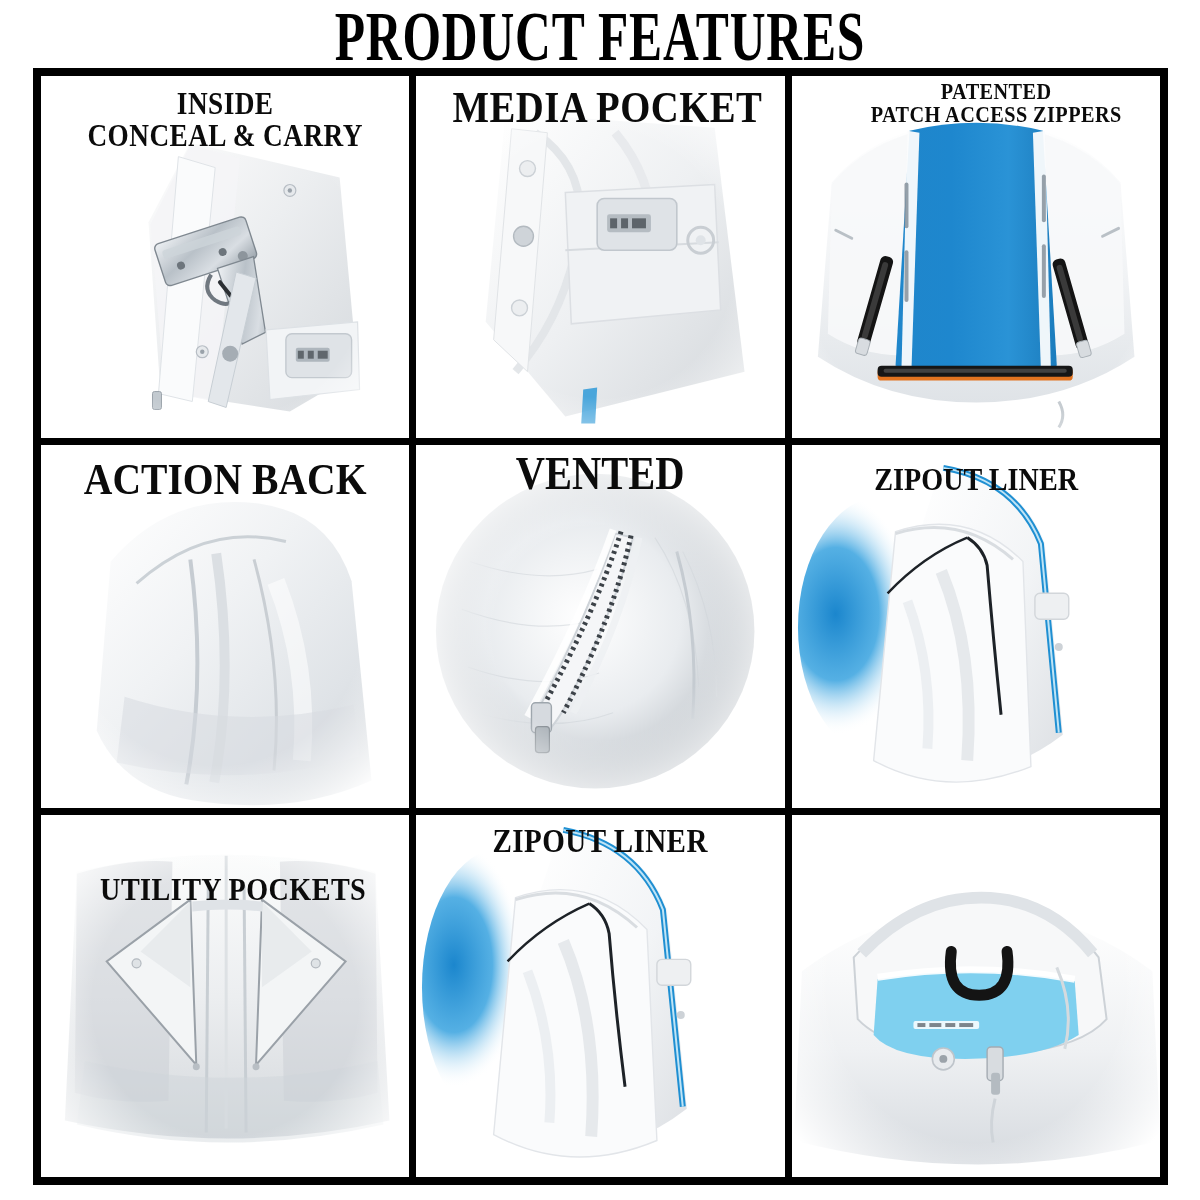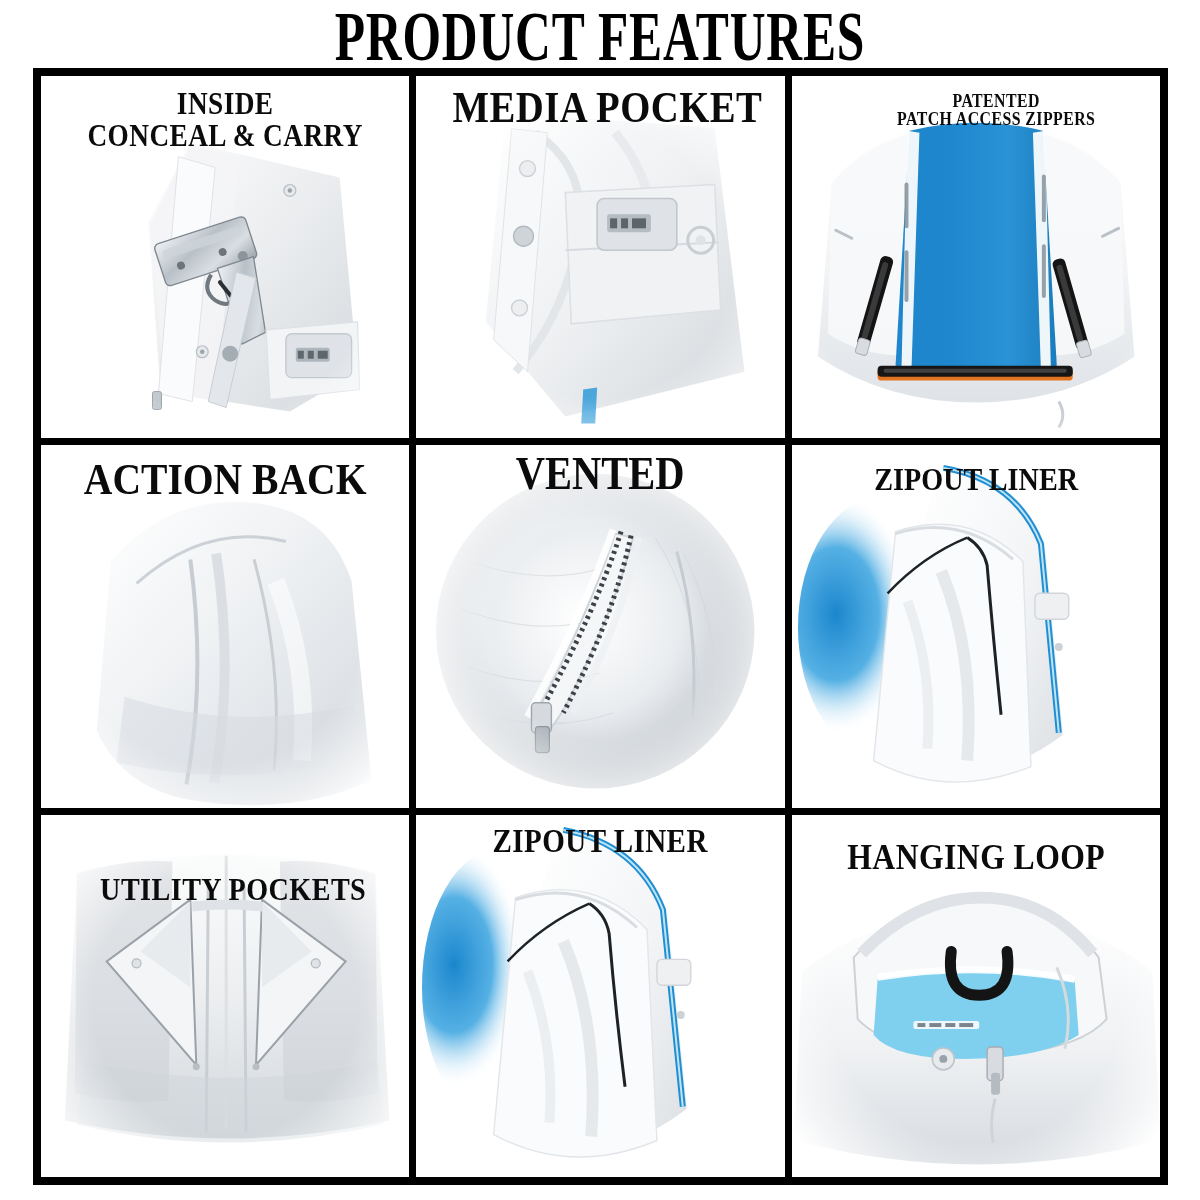--- a/index.html
+++ b/index.html
@@ -57,21 +57,21 @@
   }
   .cap .l{display:block;transform:scaleX(.88);transform-origin:50% 50%;}
 
   .cap-r1 { top:14px; font-size:31px; letter-spacing:.5px;}
   .cap-r1.two { top:12px; }
   .cap-r2 { top:8px;  font-size:41px; letter-spacing:0px;}
   .cap-r3 { top:50px; font-size:33px; letter-spacing:.5px;}
   .cap-r3.high { top:10px; font-size:33px;}
 
   .c2 .cap-r1{font-size:44px;top:10px;text-align:right;}
-  .c3 .cap-r1{font-size:18px;top:16px;padding-left:40px;}
+  .c3 .cap-r1{font-size:23px;top:4px;padding-left:40px;}
   .c4 .cap-r2{font-size:45px;top:12px;}
   .c5 .cap-r2{font-size:46px;top:6px;}
   .c6 .cap-r2{font-size:32px;top:18px;}
   .c7 .cap-r3{font-size:32px;top:58px;margin-left:16px;}
   .c8 .cap-r3{font-size:33px;top:10px;}
   .c9 .cap-r3{font-size:36px;top:24px;}
 
   
   .photo{position:absolute;left:0;top:0;width:100%;height:100%;z-index:1;}
   .photo svg{display:block;width:100%;height:100%;}
@@ -533,19 +533,16 @@
           <circle cx="152" cy="248" r="4" fill="#9ba3aa"></circle>
 
           <rect x="196" y="236" width="16" height="34" rx="4" fill="#d8dce0" stroke="#a4abb2" stroke-width="1.4"></rect>
           <rect x="200" y="262" width="9" height="22" rx="3" fill="#b4bbc1"></rect>
           <path d="M204 288 q-6 24 -2 44" fill="none" stroke="#cfd4d9" stroke-width="3"></path>
 
           <path d="M266 156 q18 42 8 82" fill="none" stroke="#d5dade" stroke-width="3"></path>
           <rect width="370" height="370" fill="url(#g9fade)"></rect>
         </svg>
       </div>
-      <div class="cap cap-r3">
-        <span class="l">HANGING LOOP</span>
-      </div>
     </div>
 
   </div>
 </div>
 
 </body></html>

